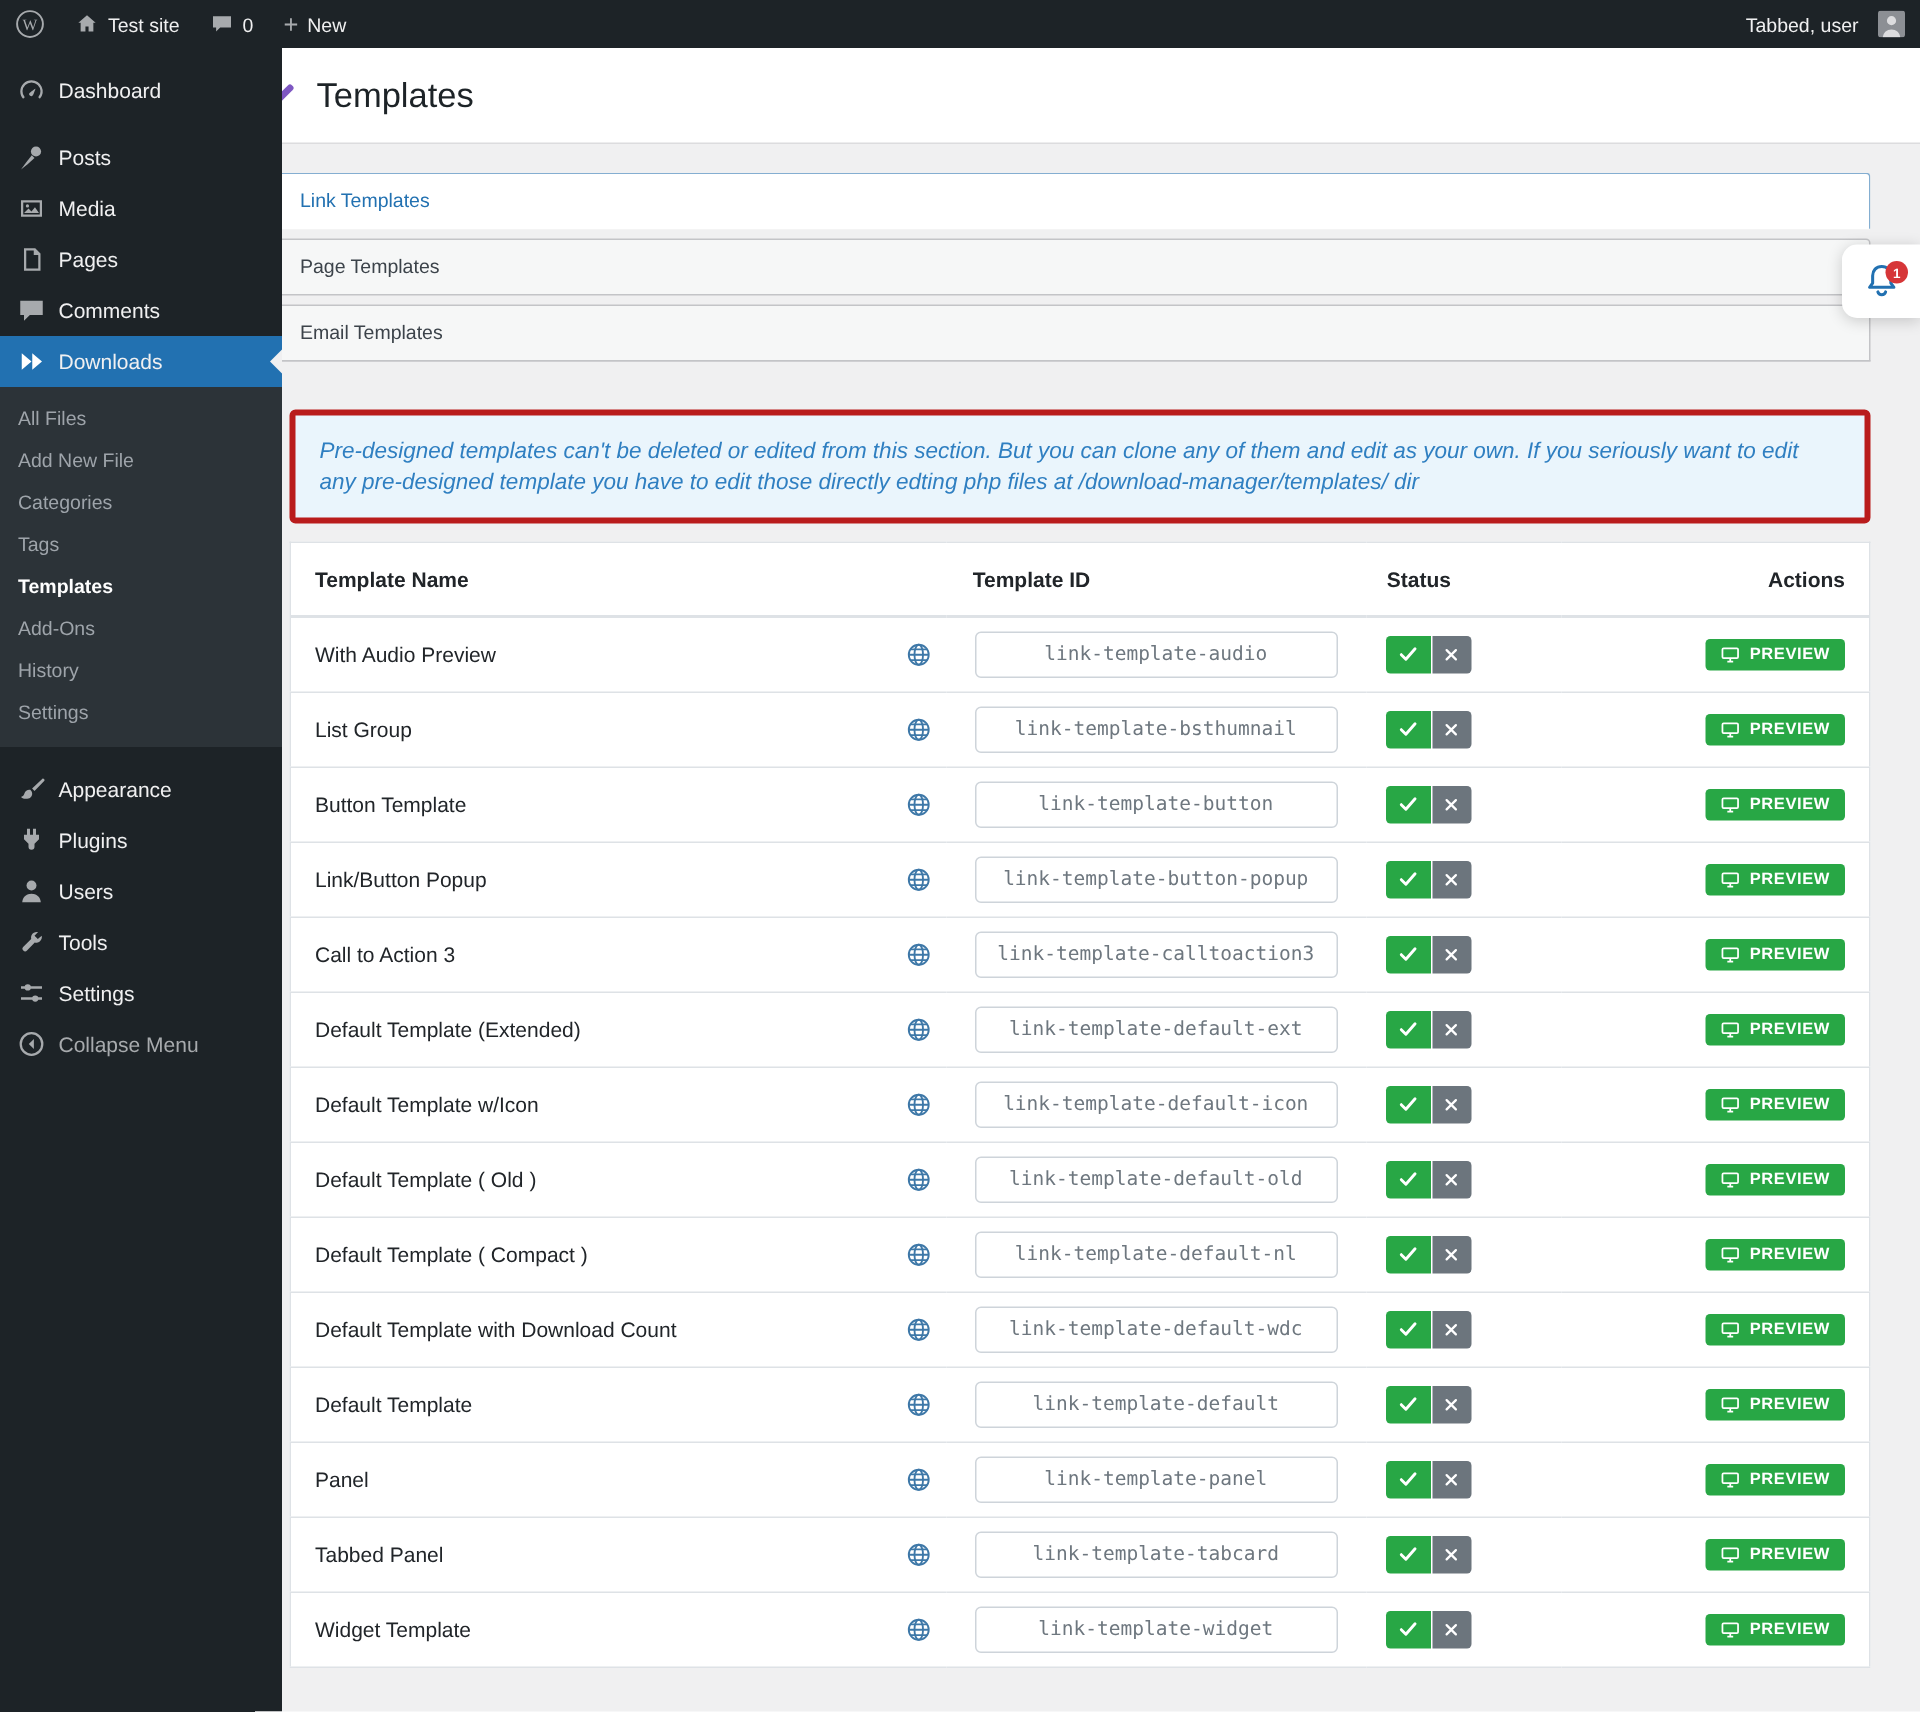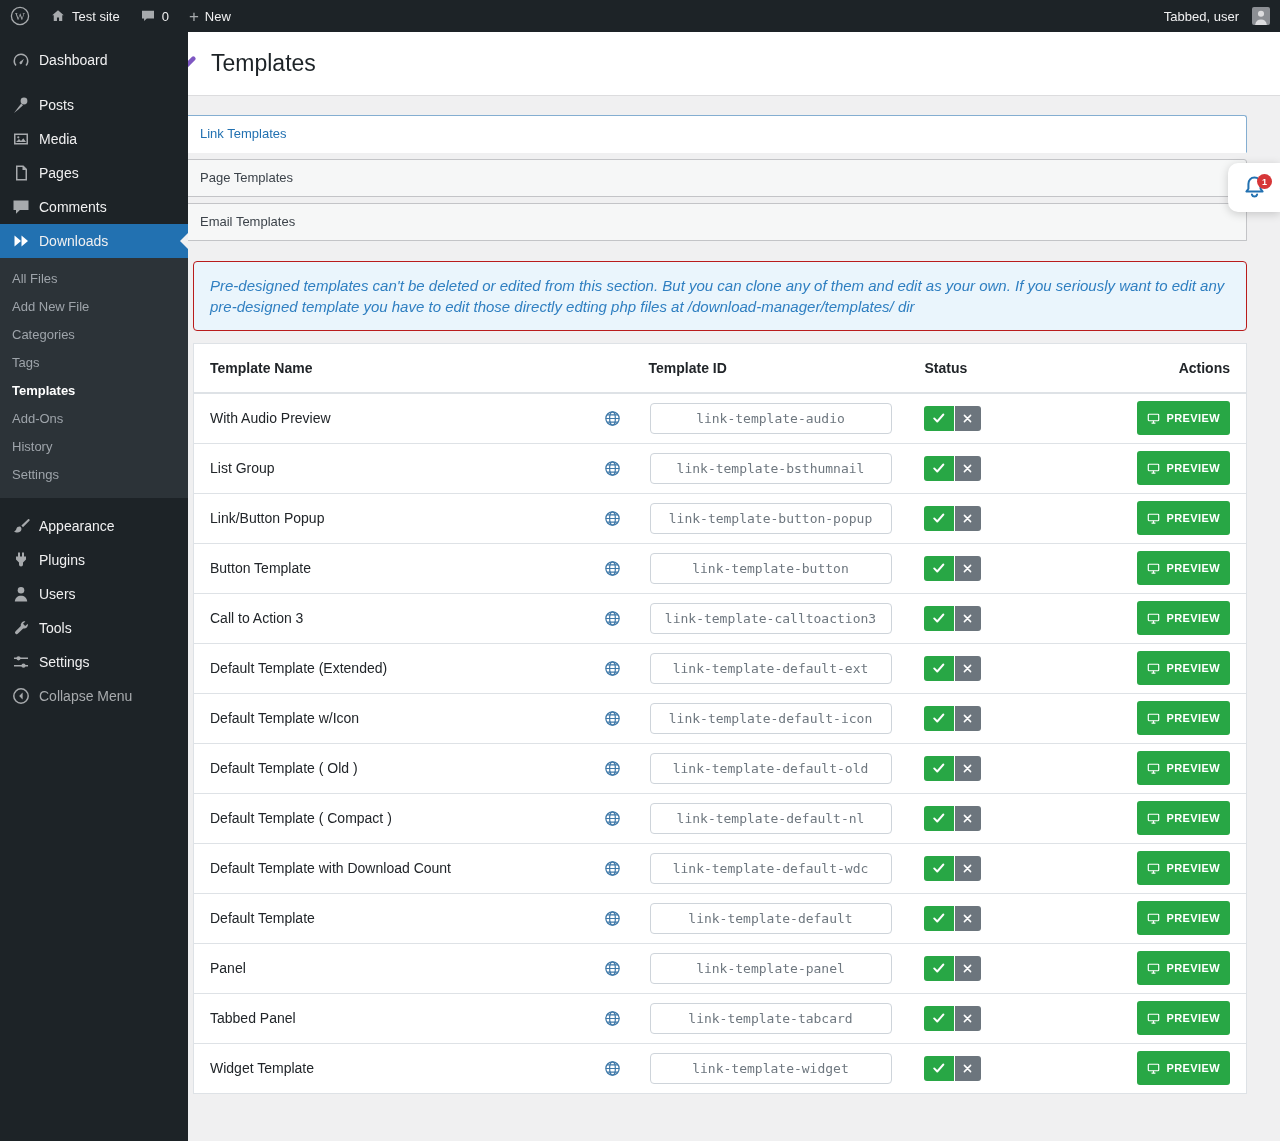--- a/index.html
+++ b/index.html
@@ -37,39 +37,39 @@
   .page-header{height:64px;background:#fff;border-bottom:1px solid #dcdcde;display:flex;align-items:center;padding:0 17px;}
   .page-header .ph-icon{width:22px;height:22px;margin-right:12px;}
   .page-title{font-size:23px;font-weight:400;color:#1d2327;}
 
   .wrap{margin:19px 33px 0 17px;}
   .tabs{display:flex;gap:7px;border-bottom:1px solid #c3c4c7;flex-direction:column;}
   .tab{padding:10px 22px;font-size:13px;line-height:16px;border:1px solid #c3c4c7;border-radius:3px 3px 0 0;background:#f6f7f7;color:#3c434a;margin-bottom:-1px;cursor:pointer;}
   .tab.active{background:#fff;color:#2271b1;border-color:#84aed1;border-bottom-color:#fff;}
 
   .tab-body{margin-left:16px;}
-  .notice-box{margin-top:20px;background:#eaf5fc;border:1px solid #b91c1c;border-radius:4px;padding:13px 16px;color:#2f7fc1;font-style:italic;font-size:15px;line-height:21px;}
+  .notice-box{margin-top:32px;background:#eaf5fc;border:4px solid #b91c1c;border-radius:4px;padding:13px 16px;color:#2f7fc1;font-style:italic;font-size:15px;line-height:21px;}
 
   .tpl-table{width:100%;margin-top:12px;border-collapse:collapse;background:#fff;border:1px solid #dee2e6;color:#212529;}
   .tpl-table th{font-size:14px;font-weight:700;text-align:left;padding:16px 0 16px 16px;border-bottom:2px solid #dee2e6;}
   .tpl-table th.h-id{padding-left:18px;}
   .tpl-table th.h-status{padding-left:14px;}
   .tpl-table th.h-actions{text-align:right;padding-right:16px;padding-left:0;}
   .tpl-table td{height:50px;border-bottom:1px solid #dee2e6;vertical-align:middle;font-size:14px;}
   .c-name{padding-left:16px;}
   .c-globe{text-align:center;}
   .c-globe svg{display:inline-block;vertical-align:middle;}
   .id-input{display:block;margin:0 auto;width:242px;height:31px;border:1px solid #ced4da;border-radius:4px;background:#fff;text-align:center;font-family:"DejaVu Sans Mono",monospace;font-size:13px;color:#6e777f;}
   .c-status{padding-left:13px;}
   .status-group{display:inline-flex;vertical-align:middle;}
   .sbtn{display:inline-flex;align-items:center;justify-content:center;height:25px;border:none;cursor:pointer;}
   .sbtn.ok{width:30px;background:#28a745;border-radius:3px 0 0 3px;margin-right:1px;}
   .sbtn.off{width:26px;background:#6c757d;border-radius:0 3px 3px 0;}
   .c-actions{text-align:right;padding-right:16px;}
-  .btn-preview{display:inline-flex;align-items:center;gap:6px;height:34px;padding:0 10px;background:#28a745;color:#fff;border:none;border-radius:3px;font-size:11px;font-weight:700;letter-spacing:.4px;cursor:pointer;}
+  .btn-preview{display:inline-flex;align-items:center;gap:6px;height:21px;padding:0 10px;background:#28a745;color:#fff;border:none;border-radius:3px;font-size:11px;font-weight:700;letter-spacing:.4px;cursor:pointer;}
 
   .footer{display:flex;justify-content:flex-end;align-items:center;margin:85px 21px 0;font-size:13px;color:#50575e;padding-bottom:18px;}
   .footer a{color:#2271b1;text-decoration:underline;cursor:pointer;}
 
   
   .bell-panel{position:absolute;top:163px;right:0;width:52px;height:49px;background:#fff;border-radius:10px 0 0 10px;box-shadow:0 2px 10px rgba(0,0,0,.18);display:flex;align-items:center;justify-content:center;cursor:pointer;z-index:45;}
   .bell-badge{position:absolute;top:11px;right:8px;min-width:15px;height:15px;padding:0 3px;border-radius:8px;background:#d63638;color:#fff;font-size:9px;font-weight:700;display:flex;align-items:center;justify-content:center;}
 </style>
 </head>
 <body>
@@ -385,77 +385,77 @@
                       <rect x="2" y="3.5" width="16" height="10" rx="1.2"></rect>
                       <path d="M7 17h6M10 13.5V17"></path>
                     </svg>
                   </span>
         <span>PREVIEW</span>
       </button>
     </td>
   </tr>
 
   <tr>
+    <td class="c-name"><span>Button Template</span></td>
+    <td class="c-globe">
+      <span>
+        <svg viewBox="0 0 20 20" width="19" height="19" fill="none" stroke="#3e78a8" stroke-width="1.3">
+                    <circle cx="10" cy="10" r="7"></circle>
+                    <ellipse cx="10" cy="10" rx="3" ry="7"></ellipse>
+                    <path d="M3 10h14M4 6.2h12M4 13.8h12"></path>
+                  </svg>
+      </span>
+    </td>
+    <td class="c-id">
+                <input class="id-input" type="text" value="link-template-button" style="">
+              </td>
+    <td class="c-status">
+      <span class="status-group">
+        <button class="sbtn ok">
+          <span>
+                      <svg viewBox="0 0 16 16" width="14" height="14">
+                        <path d="M2.5 8.5l3.5 3.5 7-8" fill="none" stroke="#fff" stroke-width="2.2" stroke-linecap="round" stroke-linejoin="round"></path>
+                      </svg>
+                    </span>
+        </button>
+        <button class="sbtn off">
+          <span>
+                      <svg viewBox="0 0 16 16" width="11" height="11">
+                        <path d="M3.5 3.5l9 9m0-9l-9 9" stroke="#fff" stroke-width="2.2" stroke-linecap="round"></path>
+                      </svg>
+                    </span>
+        </button>
+      </span>
+    </td>
+    <td class="c-actions">
+      <button class="btn-preview">
+        <span>
+                    <svg viewBox="0 0 20 20" width="13" height="13" fill="none" stroke="#fff" stroke-width="1.8">
+                      <rect x="2" y="3.5" width="16" height="10" rx="1.2"></rect>
+                      <path d="M7 17h6M10 13.5V17"></path>
+                    </svg>
+                  </span>
+        <span>PREVIEW</span>
+      </button>
+    </td>
+  </tr>
+
+  <tr>
     <td class="c-name"><span>Link/Button Popup</span></td>
     <td class="c-globe">
       <span>
         <svg viewBox="0 0 20 20" width="19" height="19" fill="none" stroke="#3e78a8" stroke-width="1.3">
                     <circle cx="10" cy="10" r="7"></circle>
                     <ellipse cx="10" cy="10" rx="3" ry="7"></ellipse>
                     <path d="M3 10h14M4 6.2h12M4 13.8h12"></path>
                   </svg>
       </span>
     </td>
     <td class="c-id">
                 <input class="id-input" type="text" value="link-template-button-popup" style="">
-              </td>
-    <td class="c-status">
-      <span class="status-group">
-        <button class="sbtn ok">
-          <span>
-                      <svg viewBox="0 0 16 16" width="14" height="14">
-                        <path d="M2.5 8.5l3.5 3.5 7-8" fill="none" stroke="#fff" stroke-width="2.2" stroke-linecap="round" stroke-linejoin="round"></path>
-                      </svg>
-                    </span>
-        </button>
-        <button class="sbtn off">
-          <span>
-                      <svg viewBox="0 0 16 16" width="11" height="11">
-                        <path d="M3.5 3.5l9 9m0-9l-9 9" stroke="#fff" stroke-width="2.2" stroke-linecap="round"></path>
-                      </svg>
-                    </span>
-        </button>
-      </span>
-    </td>
-    <td class="c-actions">
-      <button class="btn-preview">
-        <span>
-                    <svg viewBox="0 0 20 20" width="13" height="13" fill="none" stroke="#fff" stroke-width="1.8">
-                      <rect x="2" y="3.5" width="16" height="10" rx="1.2"></rect>
-                      <path d="M7 17h6M10 13.5V17"></path>
-                    </svg>
-                  </span>
-        <span>PREVIEW</span>
-      </button>
-    </td>
-  </tr>
-
-  <tr>
-    <td class="c-name"><span>Button Template</span></td>
-    <td class="c-globe">
-      <span>
-        <svg viewBox="0 0 20 20" width="19" height="19" fill="none" stroke="#3e78a8" stroke-width="1.3">
-                    <circle cx="10" cy="10" r="7"></circle>
-                    <ellipse cx="10" cy="10" rx="3" ry="7"></ellipse>
-                    <path d="M3 10h14M4 6.2h12M4 13.8h12"></path>
-                  </svg>
-      </span>
-    </td>
-    <td class="c-id">
-                <input class="id-input" type="text" value="link-template-button" style="">
               </td>
     <td class="c-status">
       <span class="status-group">
         <button class="sbtn ok">
           <span>
                       <svg viewBox="0 0 16 16" width="14" height="14">
                         <path d="M2.5 8.5l3.5 3.5 7-8" fill="none" stroke="#fff" stroke-width="2.2" stroke-linecap="round" stroke-linejoin="round"></path>
                       </svg>
                     </span>
         </button>

